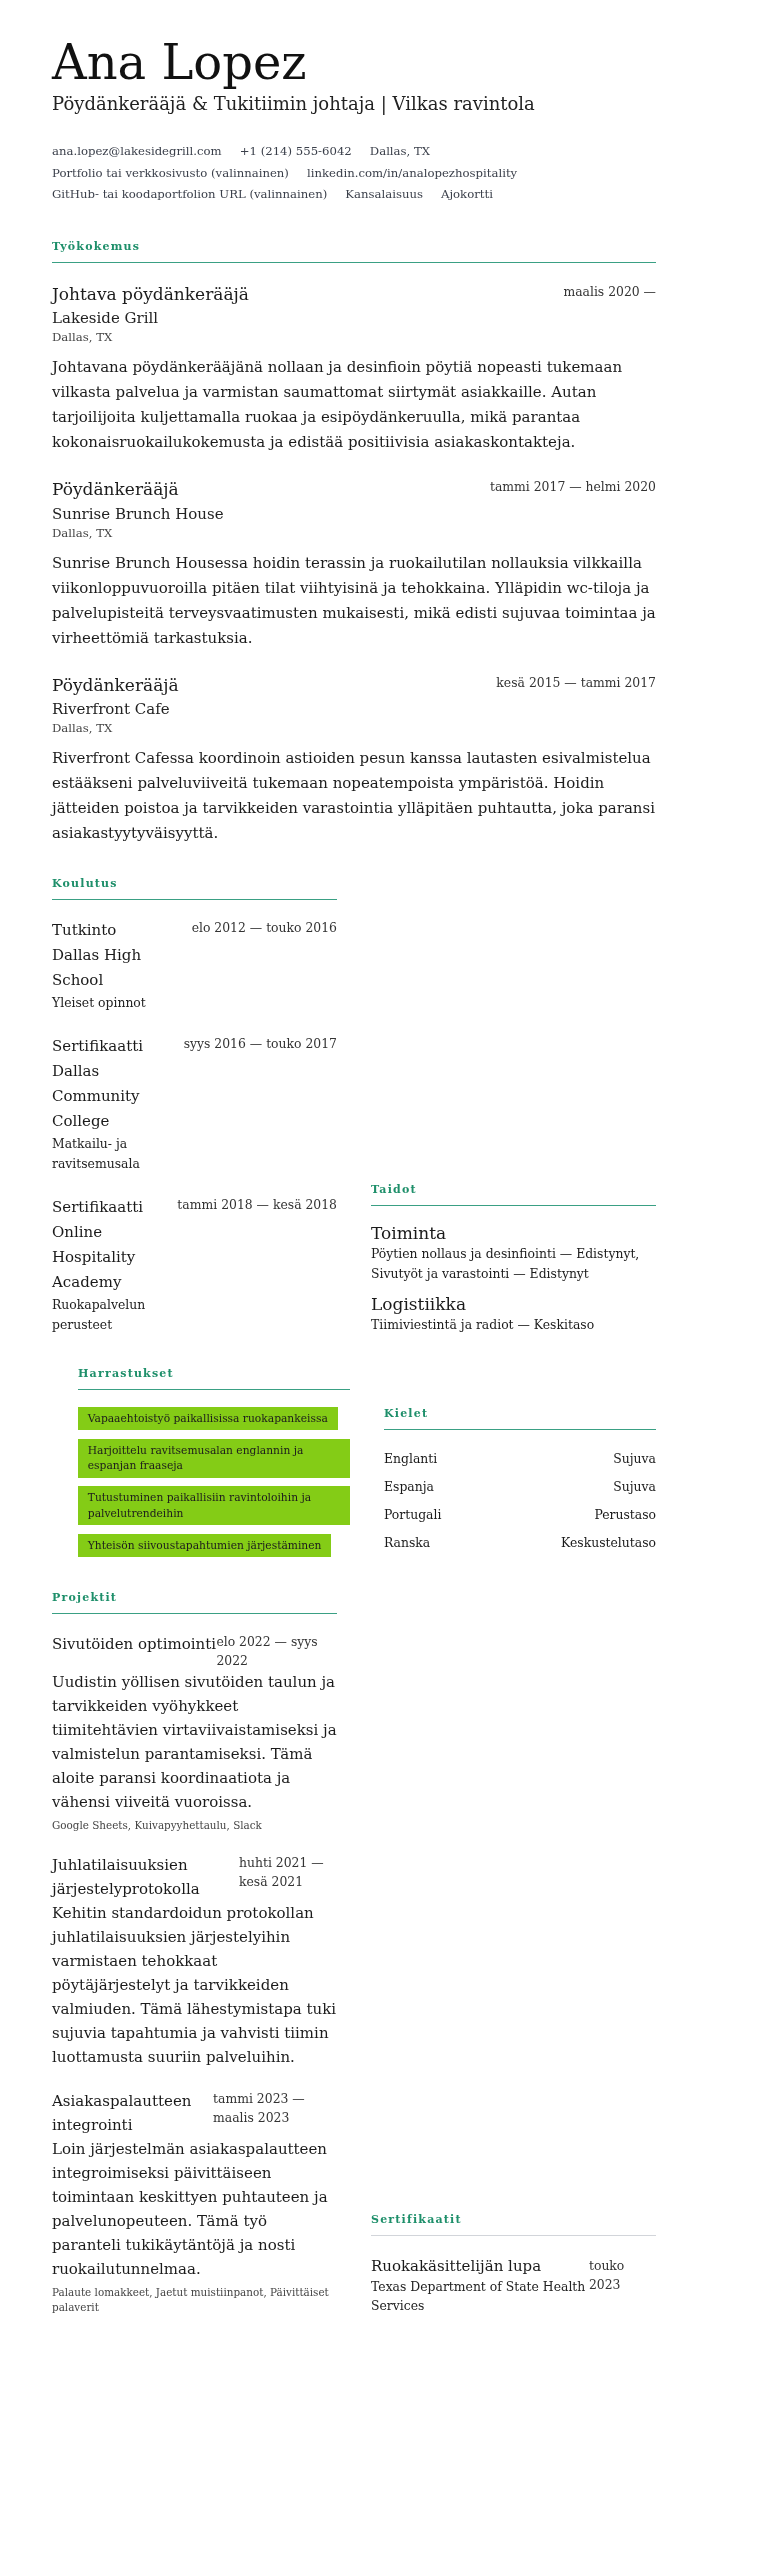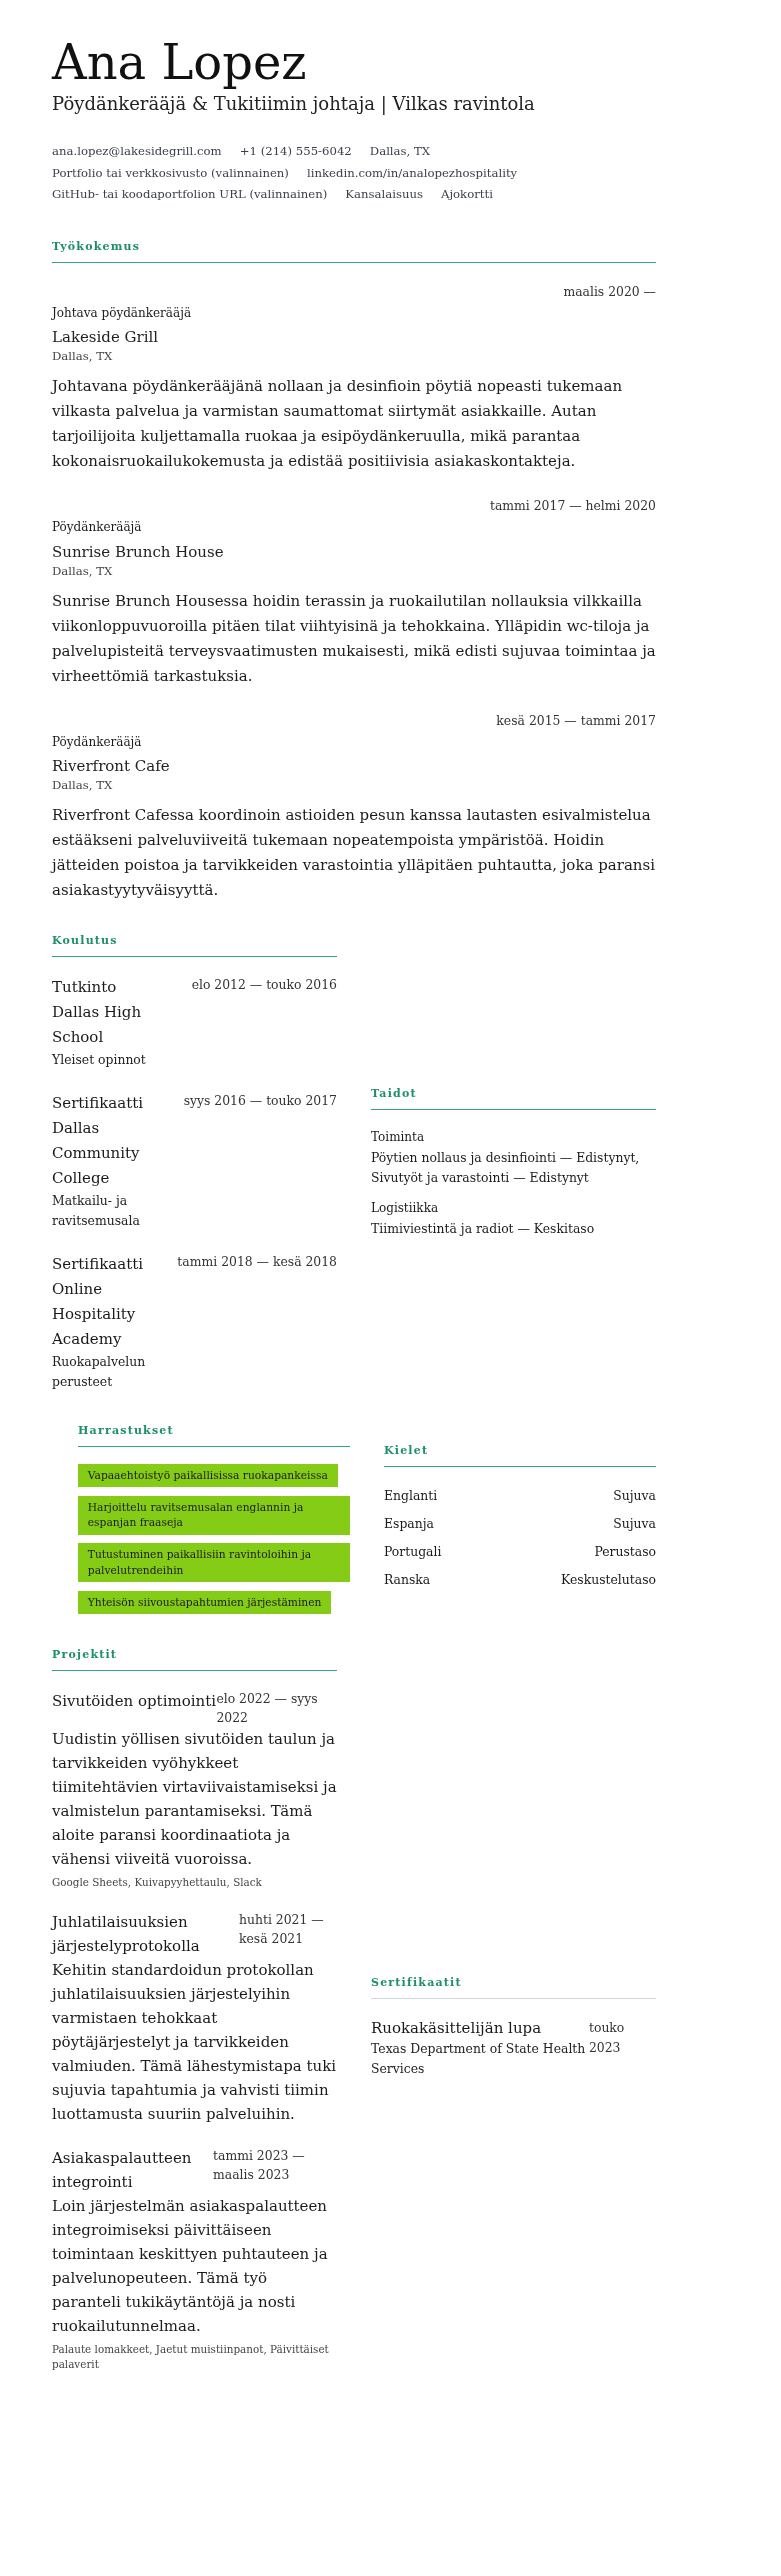--- a/index.html
+++ b/index.html
@@ -25,43 +25,43 @@
     color: #1e8f6a; padding-bottom: 9px;
     border-bottom: 1.3px solid #3aa084;
   }
   .section-title.gray-rule { border-bottom-color: #d2d5da; }
 
   .summary { font-size: 15px; line-height: 24px; margin-top: 17px; color: #1c1c1c; }
 
   .job { margin-top: 22px; }
   .job:first-child { margin-top: 19.5px; }
   .job-head { display: flex; justify-content: space-between; align-items: flex-start; }
-  .job-title { font-size: 12px; line-height: 25px; color: #1c1c1c; margin-top: 19px; }
+  .job-title { font-size: 17px; line-height: 25px; color: #1c1c1c; }
   .job-date { font-size: 12.4px; color: #333; line-height: 19.5px; white-space: nowrap; }
   .job-company { font-size: 15px; line-height: 21px; color: #222; margin-top: 1.3px; }
   .job-location { font-size: 11.7px; color: #444; line-height: 17px; }
   .job-desc { font-size: 15px; line-height: 25px; margin-top: 9px; color: #1c1c1c; }
 
-  .two-col { display: flex; gap: 34px; margin-top: 31px; align-items: center; }
+  .two-col { display: flex; gap: 34px; margin-top: 31px; align-items: flex-end; }
   .col { flex: 1 1 0; min-width: 0; }
   .two-col .section { margin-top: 0; }
 
   
   .edu { display: flex; justify-content: space-between; margin-top: 18px; }
   .edu + .edu { margin-top: 21px; }
   .edu-left { width: 137px; }
   .edu-degree { font-size: 15px; line-height: 25px; }
   .edu-school { font-size: 15px; line-height: 25px; }
   .edu-field { font-size: 12.4px; line-height: 20px; color: #222; }
   .edu-date { font-size: 12.4px; line-height: 19.5px; color: #333; text-align: right; white-space: nowrap; }
 
   
   .skill-group { margin-top: 18px; }
   .skill-group + .skill-group { margin-top: 11.7px; }
-  .skill-cat { font-size: 12px; line-height: 19.5px; }
+  .skill-cat { font-size: 17px; line-height: 19.5px; }
   .skill-items { font-size: 12.4px; line-height: 20px; color: #1c1c1c; }
 
   
   .hobbies { margin-top: 17px; display: flex; flex-direction: column; align-items: flex-start; gap: 8.5px; }
   .hobby {
     background: #84cc16; padding: 3.9px 9.8px; font-size: 10.7px; line-height: 15.6px; color: #1c1c1c;
   }
   .hobby.wide { align-self: stretch; }
 
   

